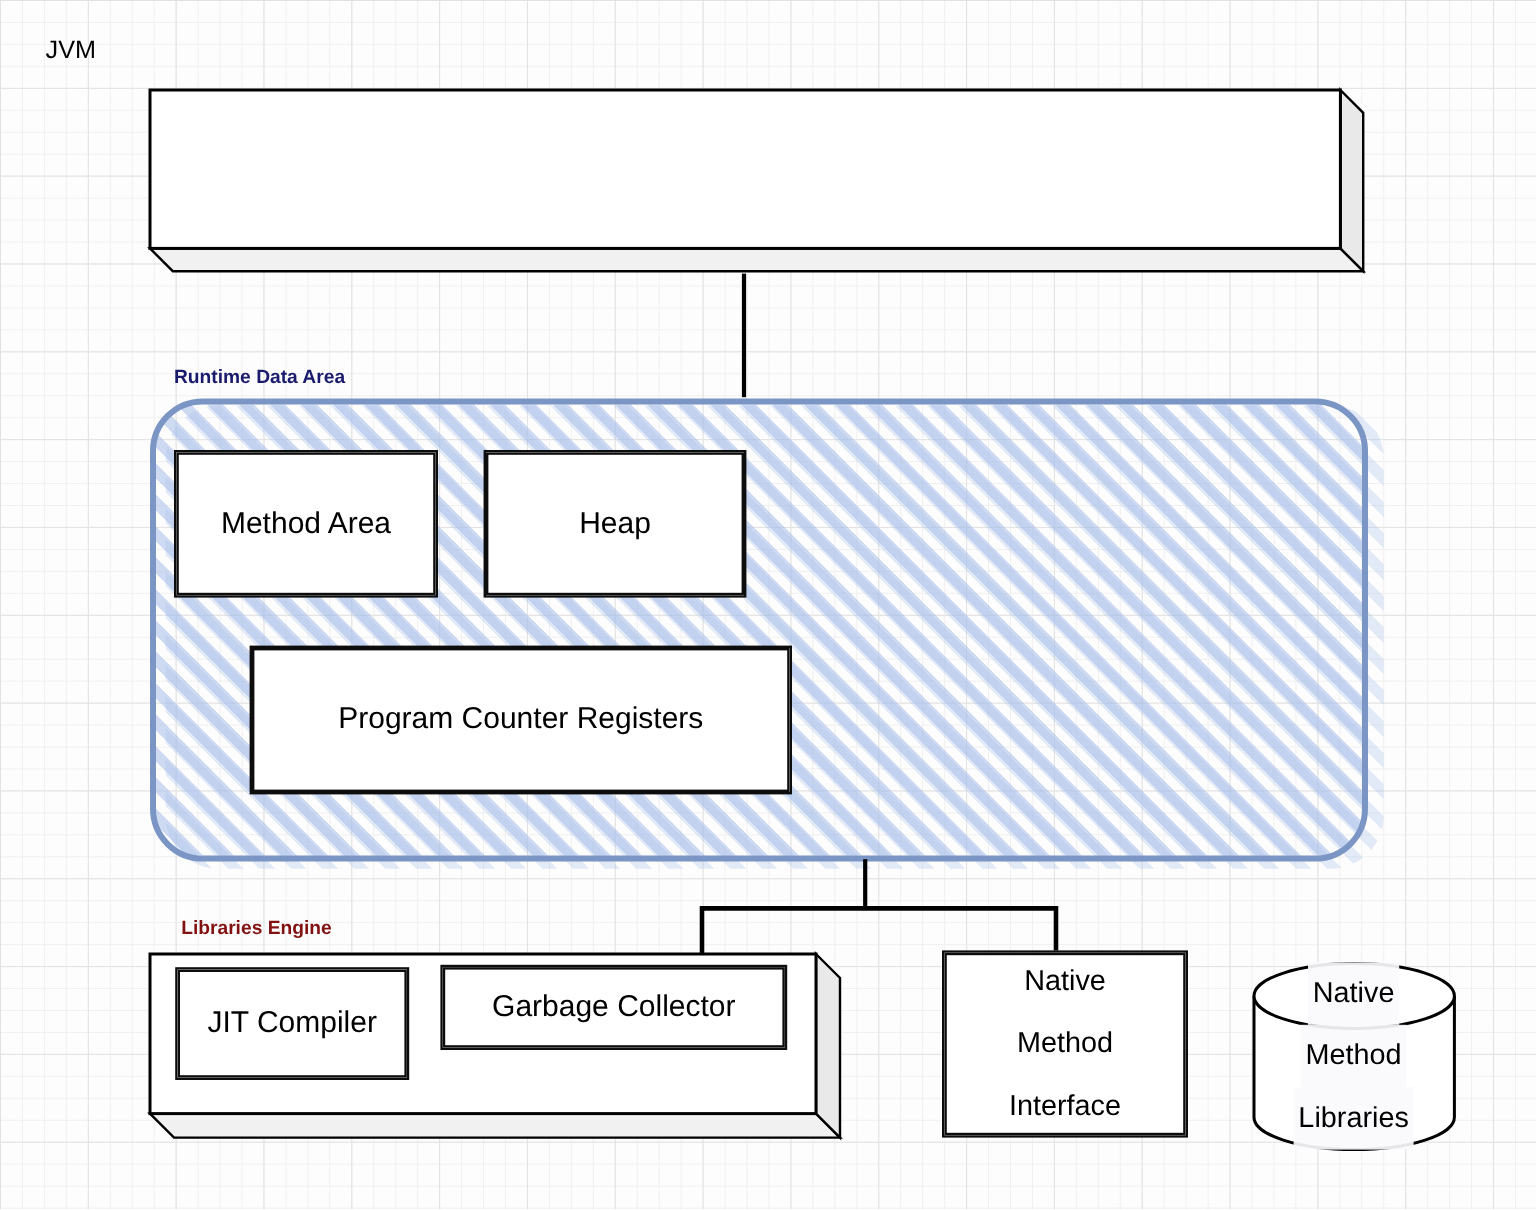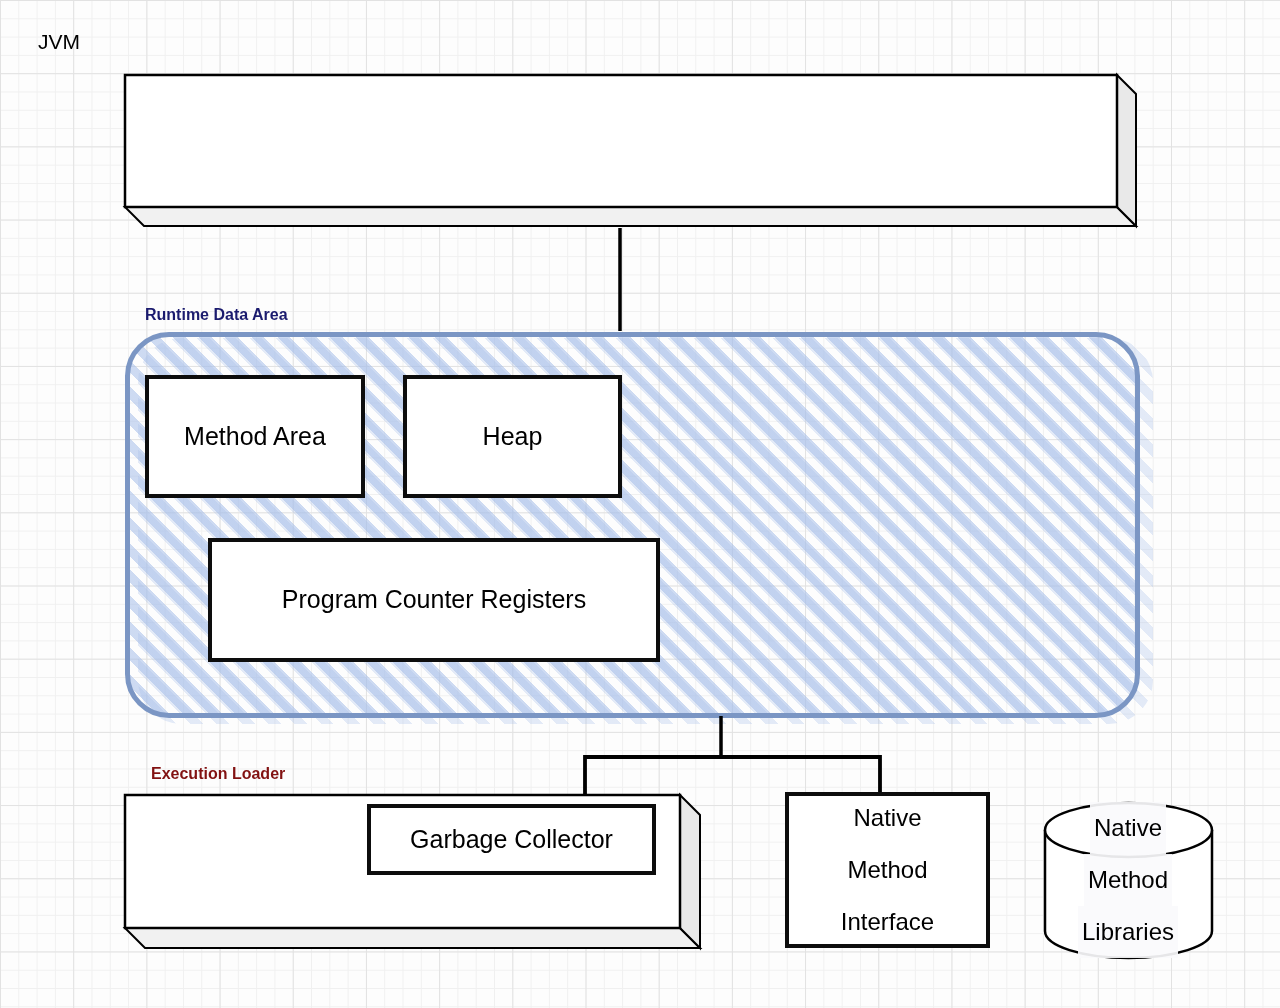--- a/index.html
+++ b/index.html
@@ -81,22 +81,25 @@
   <div class="abs dbox" style="left:145px;top:375px;width:220px;height:123px;">
     <div class="inner">Method Area</div>
   </div>
   <div class="abs dbox" style="left:403px;top:375px;width:219px;height:123px;">
     <div class="inner">Heap</div>
   </div>
   <div class="abs dbox" style="left:168px;top:538px;width:452px;height:124px;margin-left:40px;">
     <div class="inner">Program Counter Registers</div>
   </div>
 
-  <div class="abs h-label" style="left:151px;top:765px;color:#821212;">Execution Loader</div>
+  <div class="abs h-label" style="left:151px;top:765px;color:#821212;">Libraries Engine</div>
 
+  <div class="abs dbox" style="left:146px;top:806px;width:195px;height:94px;">
+    <div class="inner">JIT Compiler</div>
+  </div>
   <div class="abs dbox" style="left:367px;top:804px;width:289px;height:71px;">
     <div class="inner">Garbage Collector</div>
   </div>
 
   <div class="abs dbox nmi-box">
     <div class="inner">
       <span>Native</span>
       <span>Method</span>
       <span>Interface</span>
     </div>

